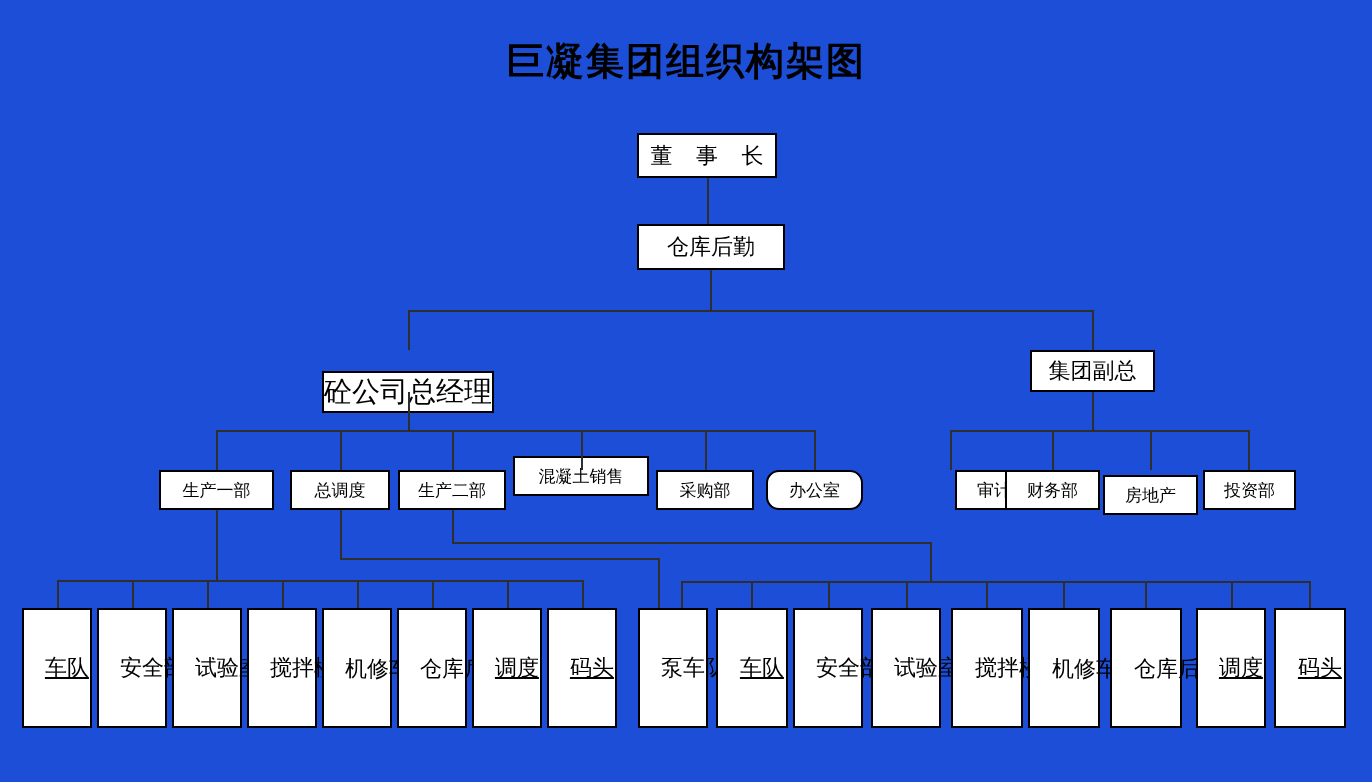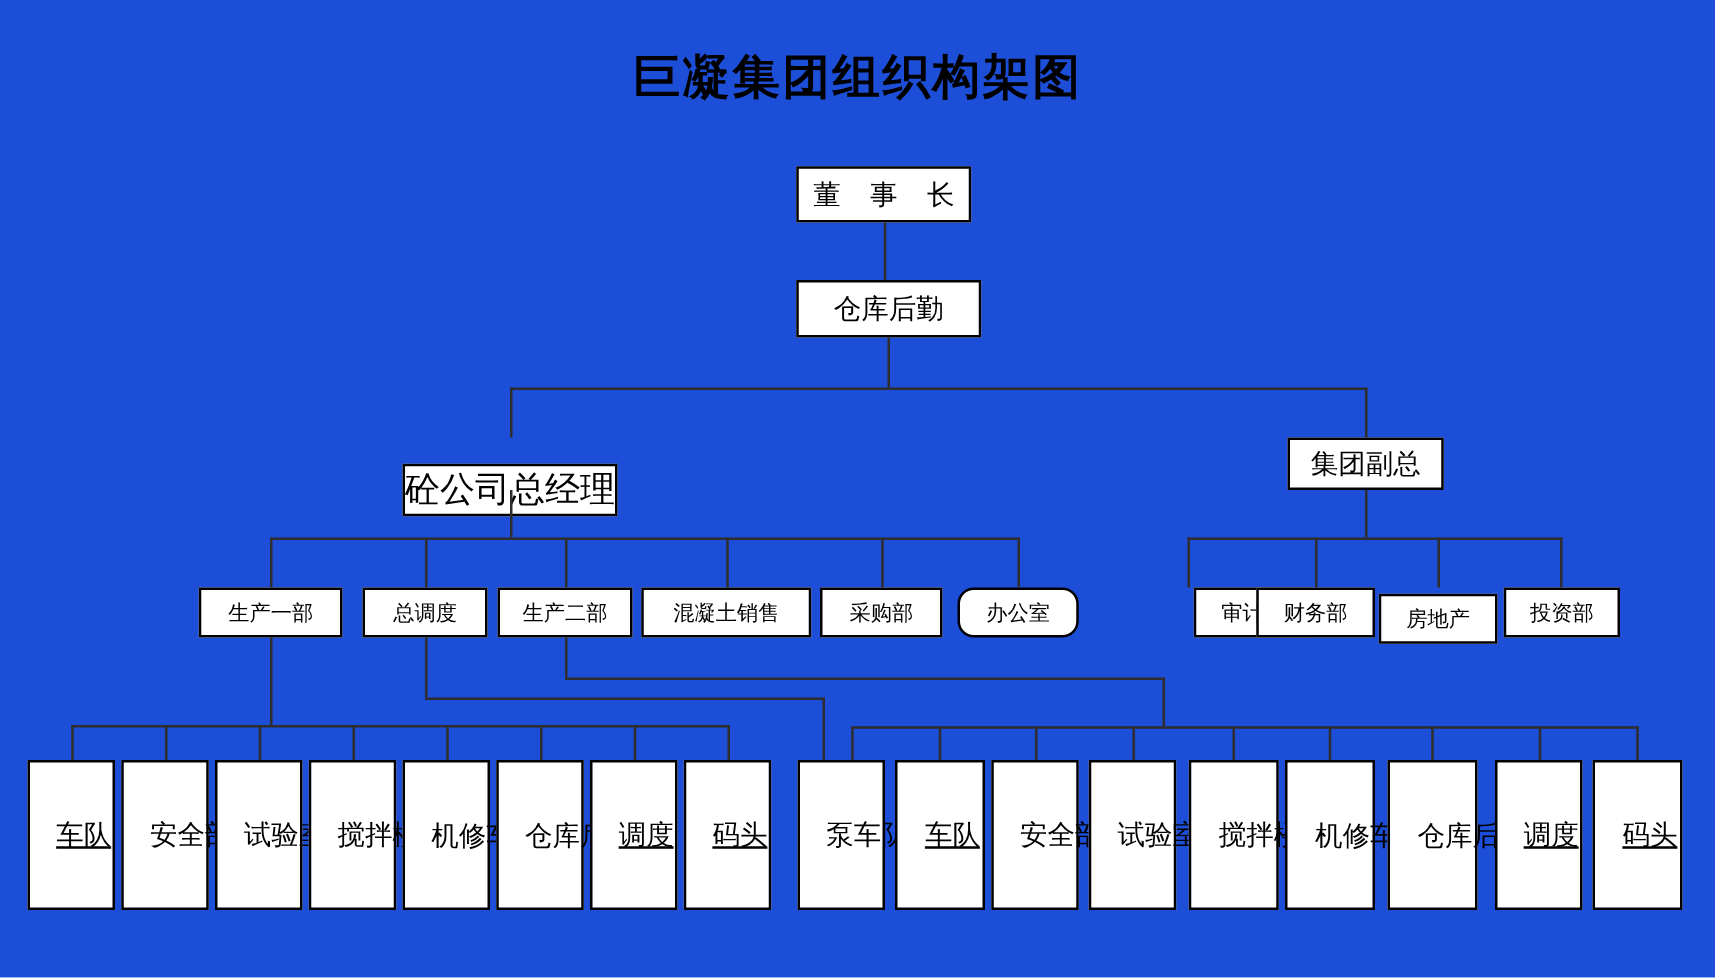--- a/index.html
+++ b/index.html
@@ -46,21 +46,21 @@
 
   <div class="box sp" style="left:637px;top:133px;width:140px;height:45px;font-size:22px;">董 事 长</div>
   <div class="box" style="left:637px;top:224px;width:148px;height:46px;font-size:22px;">仓库后勤</div>
 
   <div class="box" style="left:322px;top:350px;width:172px;height:42px;font-size:28px;margin-top:21px;">砼公司总经理</div>
   <div class="box" style="left:1030px;top:350px;width:125px;height:42px;font-size:22px;">集团副总</div>
 
   <div class="box" style="left:159px;top:470px;width:115px;height:40px;">生产一部</div>
   <div class="box" style="left:290px;top:470px;width:100px;height:40px;">总调度</div>
   <div class="box" style="left:398px;top:470px;width:108px;height:40px;">生产二部</div>
-  <div class="box" style="left:513px;top:470px;width:136px;height:40px;">混凝土销售</div>
+  <div class="box" style="left:513px;top:456px;width:136px;height:40px;">混凝土销售</div>
   <div class="box" style="left:656px;top:470px;width:98px;height:40px;">采购部</div>
   <div class="box" style="left:766px;top:470px;width:97px;height:40px;border-radius:13px;">办公室</div>
 
   <div class="box" style="left:955px;top:470px;width:95px;height:40px;">审计部</div>
   <div class="box" style="left:1005px;top:470px;width:95px;height:40px;">财务部</div>
   <div class="box" style="left:1103px;top:475px;width:95px;height:40px;">房地产</div>
   <div class="box" style="left:1203px;top:470px;width:93px;height:40px;">投资部</div>
 
   <div class="box vbox" style="left:22px;top:608px;width:70px;height:120px;">
     <span class="vtext lh2">车队</span>

